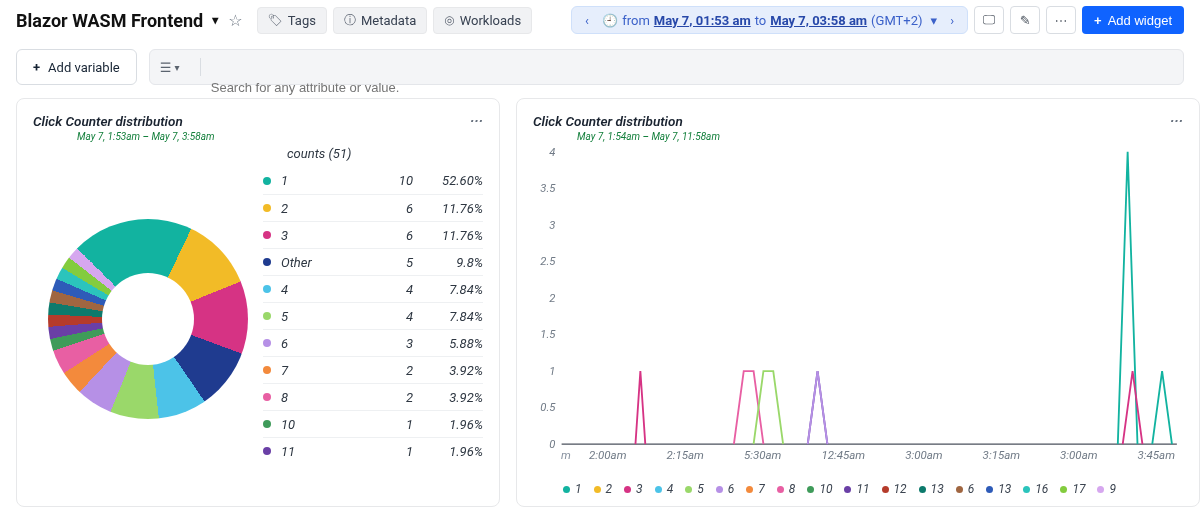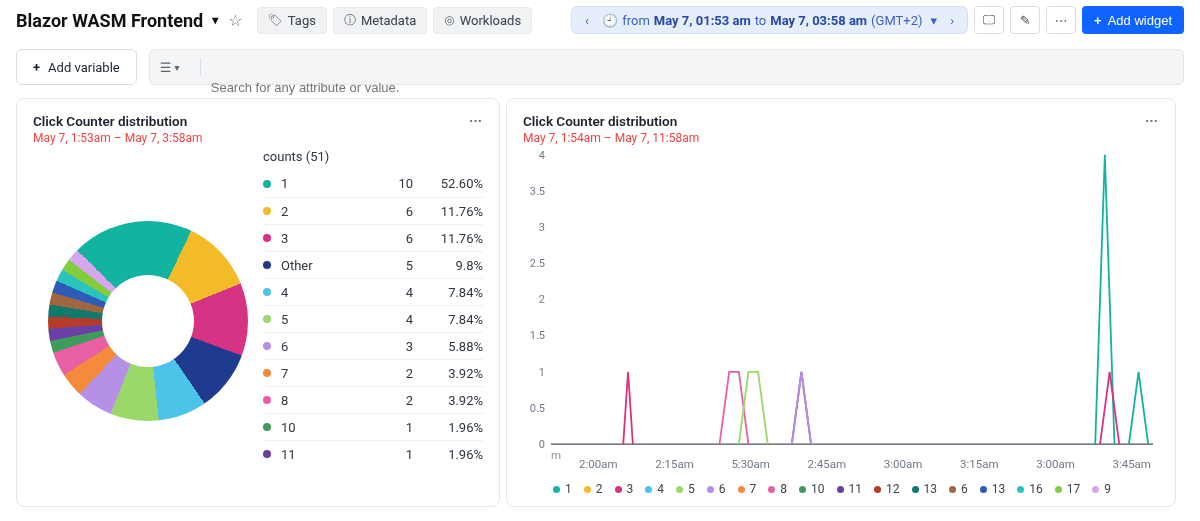--- a/index.html
+++ b/index.html
@@ -11,64 +11,64 @@
   .chev { font-size: 12px; margin-left: 2px; }
   .star { margin-left: 10px; color: #6a7480; font-size: 16px; cursor: pointer; }
   .chips { display: flex; gap: 6px; margin-left: 14px; }
   .chip { background: #f1f2f4; border-radius: 4px; padding: 4px 10px; display: flex; align-items: center; gap: 5px; font-size: 13px; color: #374151; cursor: pointer; border: 1px solid #e7e8ea; }
   .chip .ci { font-size: 12px; opacity: .8; }
 
   .header-right { margin-left: auto; display: flex; align-items: center; gap: 6px; }
   .time-picker { background: #e6eefc; border: 1px solid #cfe0fa; border-radius: 6px; display: flex; align-items: center; height: 28px; padding: 0 4px; color: #3b61c9; font-size: 13px; }
   .tp-btn { width: 22px; height: 22px; display: flex; align-items: center; justify-content: center; cursor: pointer; color: #3b61c9; }
   .tp-body { display:flex; align-items:center; gap:4px; padding: 0 4px; cursor:pointer; }
-  .tp-body b { color:#2748a9; font-weight:700; }
+  .tp-body b { color:#2748a9; font-weight:700;text-decoration:underline; }
   .icon-btn { width: 30px; height: 28px; background:#fff; border:1px solid #d9dde2; border-radius:4px; display:flex; align-items:center; justify-content:center; cursor:pointer; color:#4a525d; }
   .primary { background:#0f63ff; color:#fff; border:none; border-radius:4px; height:28px; padding:0 12px; display:flex; align-items:center; gap:6px; font-weight:500; cursor:pointer; font-size:13px;}
   .primary .plus { font-weight:700; }
 
   
   .toolbar { display:flex; gap:12px; padding: 10px 16px 12px 16px; height: 60px; align-items:center; }
   .add-var { background:#fff; border:1px solid #d9dde2; border-radius:6px; height:36px; padding:0 16px; display:flex; align-items:center; gap:8px; font-size:13px; cursor:pointer; }
   .search { flex:1; background:#f4f5f7; border:1px solid #e4e6ea; border-radius:6px; height:36px; display:flex; align-items:center; padding:0 10px; gap:10px; }
   .search .filter-icon { width:30px; display:flex; align-items:center; gap:3px; color:#5b646f; cursor:pointer; }
   .search .divider { width:1px; height:18px; background:#d9dde2; }
   .search input { flex:1; border:none; background:transparent; font-size:13px; outline:none; color:#333;margin-top:41px; }
 
   
-  .panels { display:flex; gap:6px; padding: 0 24px 14px 16px; height: calc(521px - 38px - 60px); }
+  .panels { display:flex; gap:16px; padding: 0 0 14px 16px; height: calc(521px - 38px - 60px); font-style: italic; }
   .panel { background:#fff; border:1px solid #e7e8ea; border-radius:8px; flex:1; display:flex; flex-direction:column; padding:14px 16px 10px 16px; min-width:0; overflow:hidden; }
   .panel-hd { display:flex; align-items:flex-start; }
   .panel-hd .titles { display:flex; flex-direction:column; gap:2px; }
   .panel-hd .t1 { font-weight:600; font-size:13.5px; color:#1a2330; }
-  .panel-hd .t2 { font-size:12px; color:#ef4444; }
+  .panel-hd .t2 { font-size:10px; color:#15803d;margin-left:44px; }
   .panel-hd .dots { margin-left:auto; color:#68727f; cursor:pointer; font-weight:700; letter-spacing:1px; }
 
   
   .left-body { display:flex; flex:1; min-height:0; }
   .donut-wrap { width:230px; display:flex; align-items:center; justify-content:center; }
   .donut { position:relative; width:200px; height:200px; border-radius:50%; }
   .donut::after { content:""; position:absolute; inset:54px; background:#fff; border-radius:50%; }
   .legend-wrap { flex:1; display:flex; flex-direction:column; min-height:0; }
-  .legend-title { font-size:13px; color:#2e3742; padding:4px 0 6px 0; }
+  .legend-title { font-size:13px; color:#2e3742; padding:4px 0 6px 0;margin-left:24px; }
   .legend-list { flex:1; overflow:hidden; }
   .legend-row { display:flex; align-items:center; height:27px; border-top:1px solid #eef0f2; font-size:13px; }
   .legend-row:first-child { border-top:none; }
   .sw { width:8px; height:8px; border-radius:50%; margin-right:10px; }
   .lbl { flex:1; color:#2e3742; }
   .cnt { width:50px; text-align:right; color:#2e3742; }
   .pct { width:70px; text-align:right; color:#2e3742; }
 
   
   .chart-area { position:relative; flex:1; min-height:0; display:flex; flex-direction:column; }
   .plot { position:relative; flex:1; min-height:0; margin-top:6px; }
   .plot svg { position:absolute; inset:0; width:100%; height:100%; }
   .xaxis { height:28px; display:flex; padding-left:28px; font-size:11.5px; color:#707a86; align-items:flex-start; }
   .xaxis .xlabel-m { width:28px; color:#8892a0; }
-  .xticks { flex:1; display:flex; justify-content:space-between; padding-right:8px;margin-top:9px; }
+  .xticks { flex:1; display:flex; justify-content:space-between; padding-right:8px; }
   .mini-legend { display:flex; flex-wrap:wrap; gap:12px; padding:6px 4px 0 30px; font-size:12px; color:#3b4450;}
   .mini-legend .item { display:flex; align-items:center; gap:5px;}
   .mini-legend .dot { width:7px; height:7px; border-radius:50%; }
 </style>
 </head>
 <body>
 
 <div class="header">
   <div class="h-title">
     <span>Blazor WASM Frontend</span>
@@ -254,21 +254,21 @@
             <polyline points="577.024,306 586.6560000000001,230.5 596.288,306" fill="none" stroke="#d63384" stroke-width="1.8"></polyline>
             <polyline points="605.92,306 615.552,230.5 625.184,306" fill="none" stroke="#12b3a0" stroke-width="1.8"></polyline>
           </svg>
         </div>
       <div class="xaxis">
         <span class="xlabel-m">m</span>
         <div class="xticks" id="xticks">
             <span>2:00am</span>
             <span>2:15am</span>
             <span>5:30am</span>
-            <span>2:45am</span>
+            <span>12:45am</span>
             <span>3:00am</span>
             <span>3:15am</span>
             <span>3:00am</span>
             <span>3:45am</span>
           </div>
       </div>
       <div class="mini-legend" id="mini-legend">
           <span class="item">
             <span class="dot" style="background:#12b3a0"></span>
             <span>1</span>

